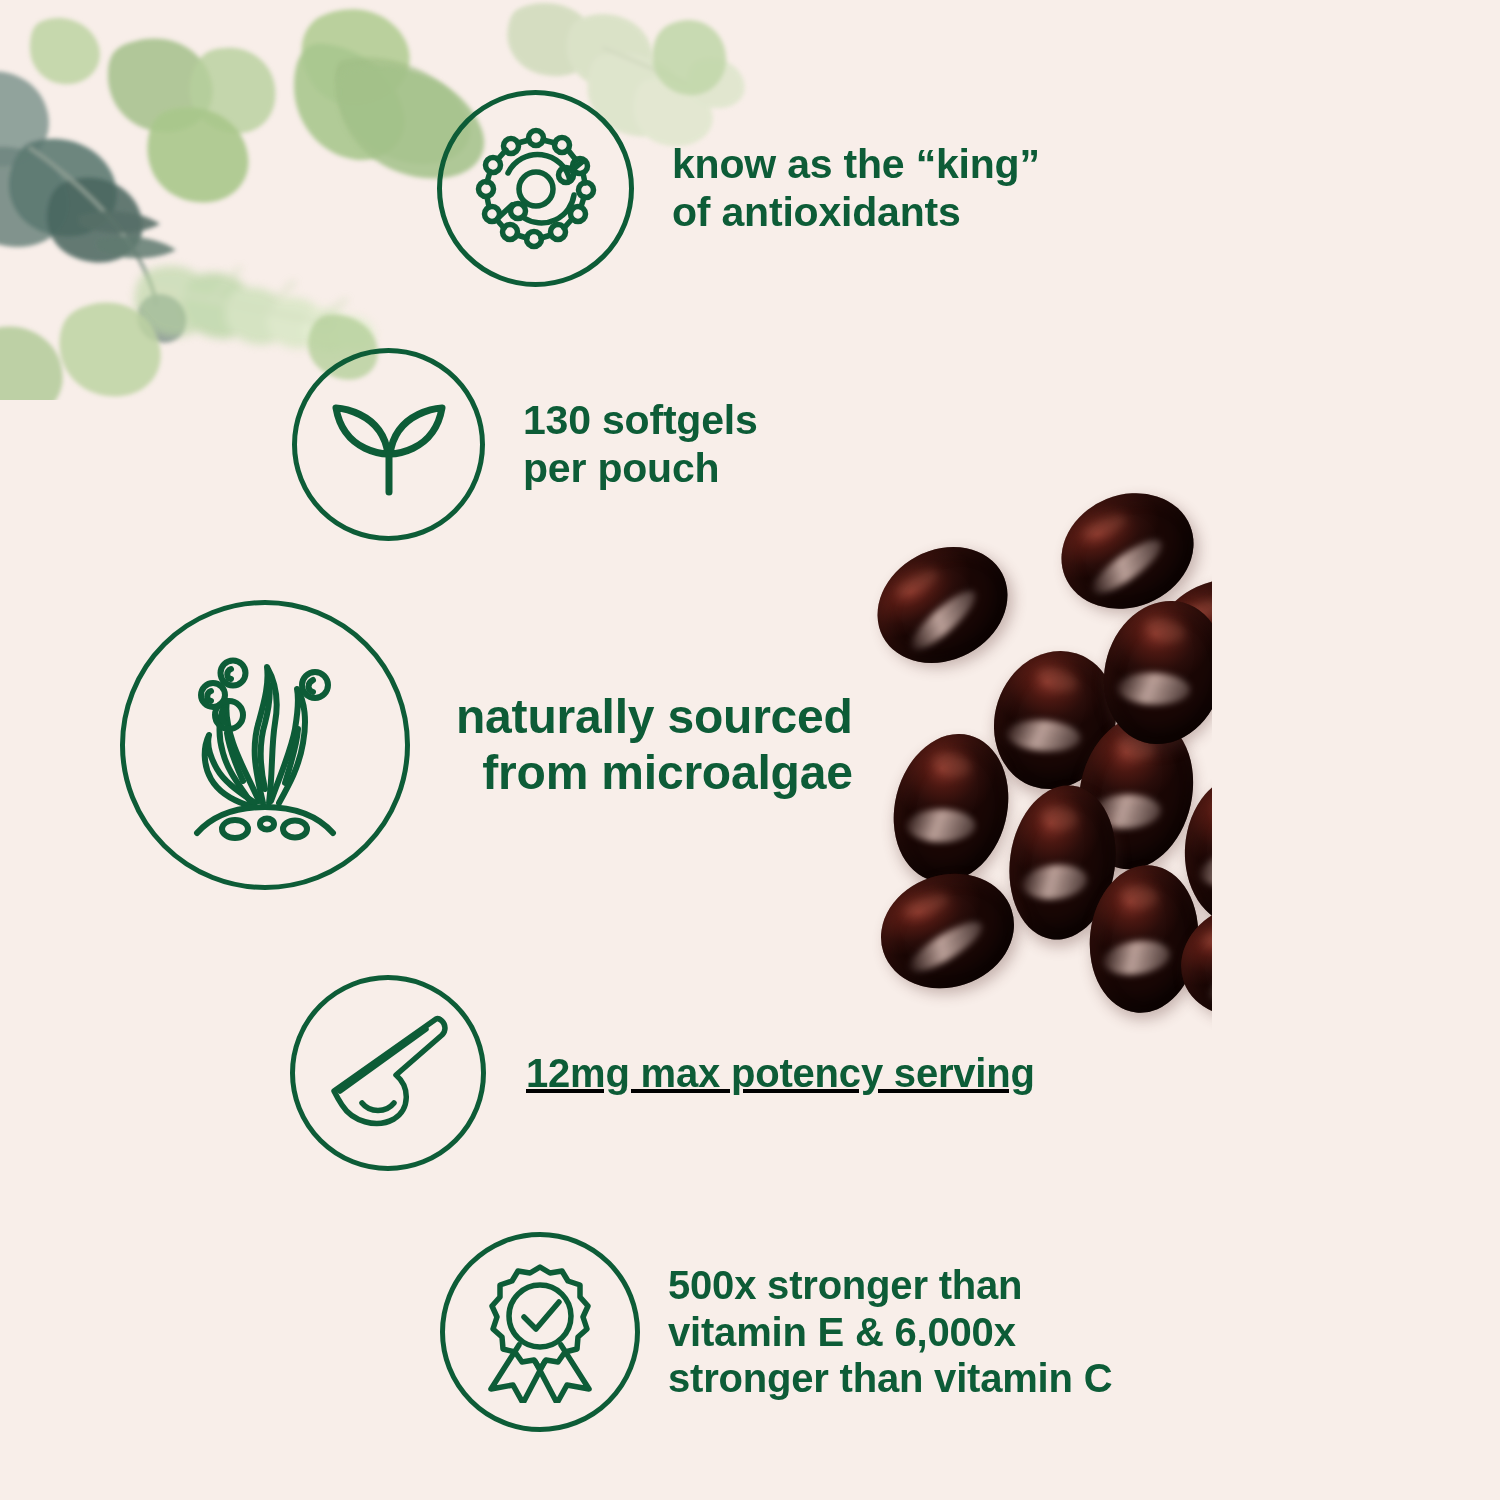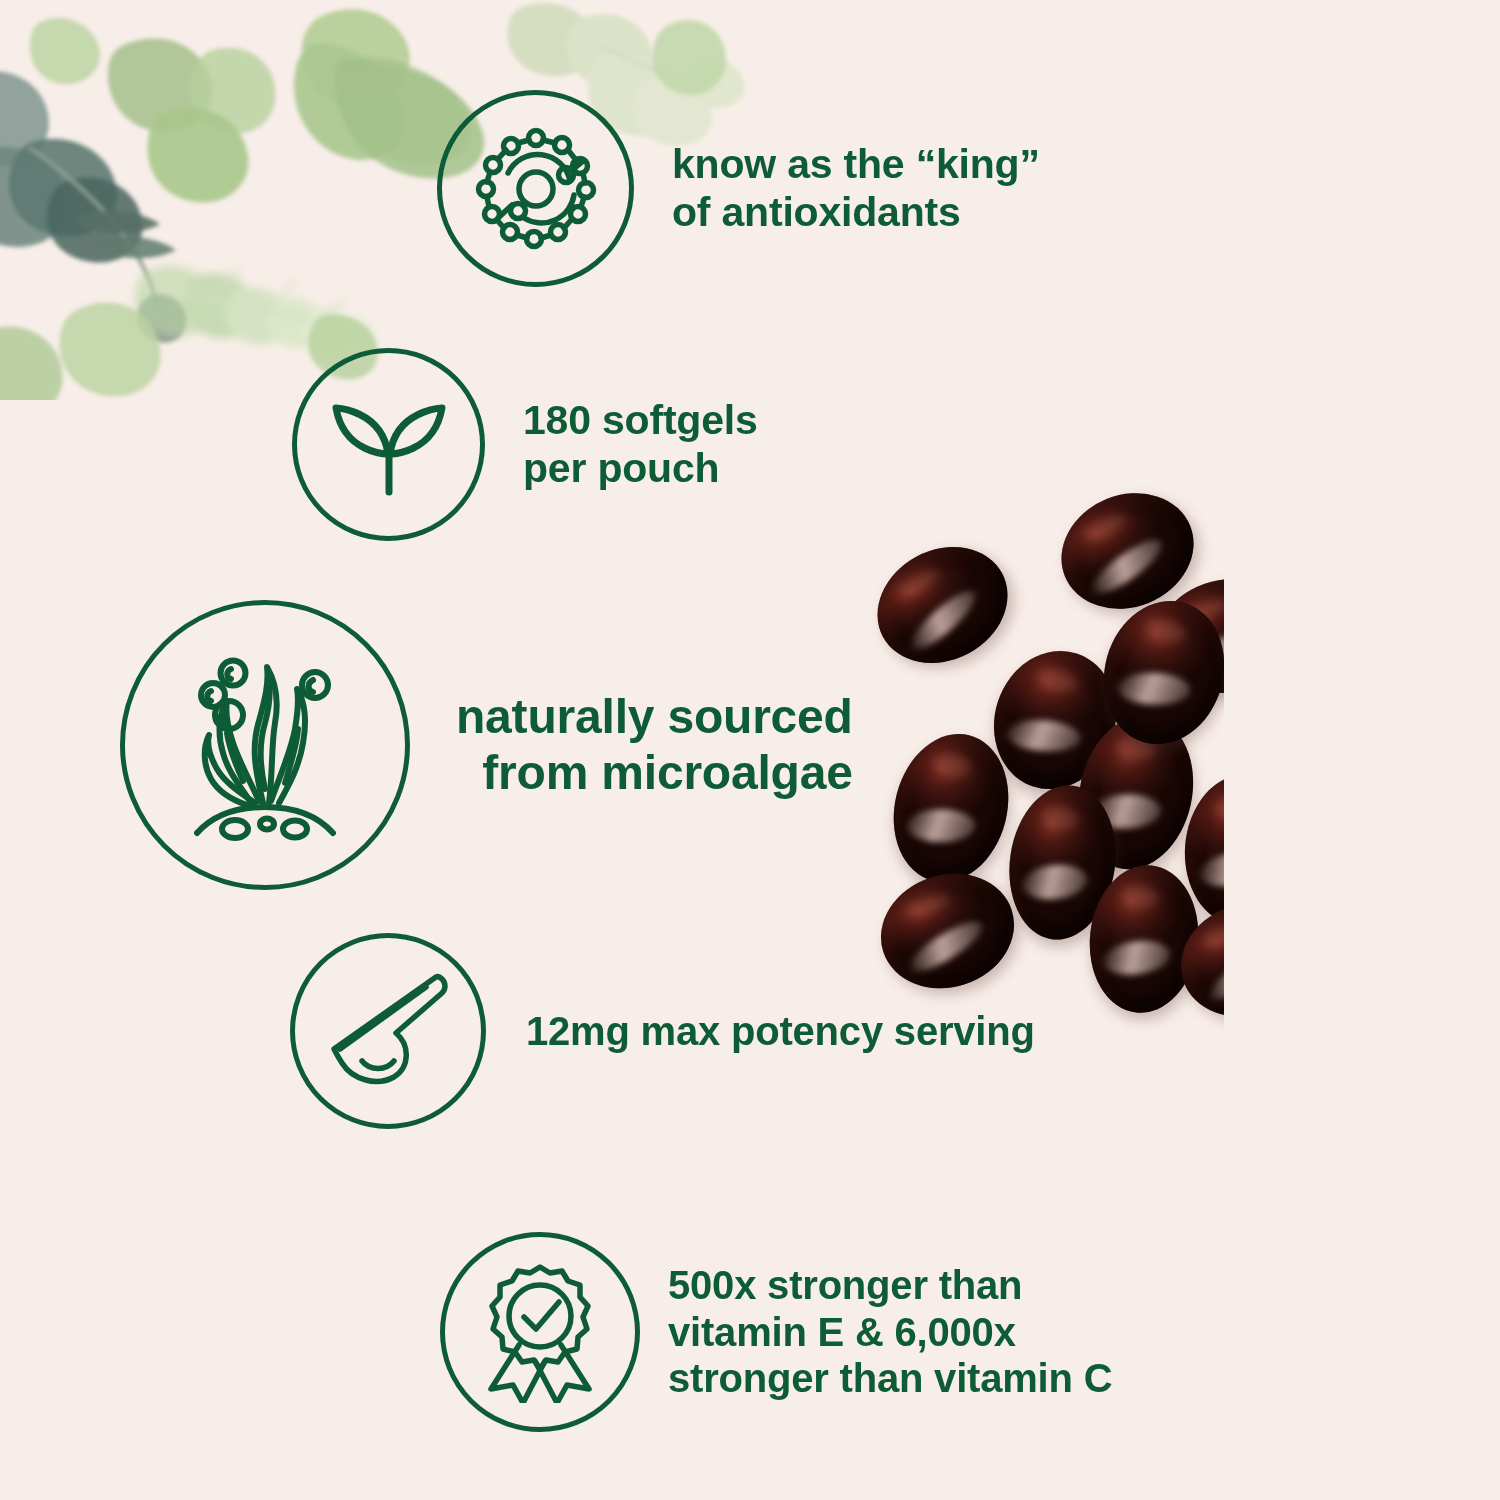--- a/index.html
+++ b/index.html
@@ -12,21 +12,20 @@
     overflow: hidden;
     font-family: "Liberation Sans", sans-serif;
     background: #f8eee9;
   }
   #canvas {
     position: relative;
     width: 1212px;
     height: 1500px;
     background: #f8eee9;
     overflow: hidden;
-    padding-left: 12px;
   }
 
   
   #foliage {
     position: absolute;
     left: 0;
     top: 0;
     width: 760px;
     height: 400px;
     pointer-events: none;
@@ -62,21 +61,21 @@
   #feature-antioxidant .feature-text { font-size: 41px; margin-left: 38px; }
 
   #feature-softgels      { left: 292px;  top: 348px; }
   #feature-softgels .icon-circle { width: 193px; height: 193px; }
   #feature-softgels .feature-text { font-size: 41px; margin-left: 38px; }
 
   #feature-microalgae    { left: 120px;  top: 600px; text-align: right; }
   #feature-microalgae .icon-circle { width: 290px; height: 290px; }
   #feature-microalgae .feature-text { font-size: 48px; margin-left: 46px; }
 
-  #feature-potency       { left: 290px;  top: 933px; }
+  #feature-potency       { left: 290px;  top: 975px; text-decoration: underline; }
   #feature-potency .icon-circle { width: 196px; height: 196px; }
   #feature-potency .feature-text { font-size: 40px; margin-left: 40px; }
 
   #feature-strength      { left: 440px;  top: 1232px; }
   #feature-strength .icon-circle { width: 200px; height: 200px; }
   #feature-strength .feature-text { font-size: 40px; margin-left: 28px; }
 
   
   #softgels {
     position: absolute;
@@ -226,21 +225,21 @@
         <g fill="none" stroke="#0d5c37" stroke-width="7" stroke-linecap="round" stroke-linejoin="round">
 
           <path d="M12 28 C12 28 58 30 64 74 C64 74 20 74 12 28 Z"></path>
 
           <path d="M118 28 C118 28 72 30 66 74 C66 74 110 74 118 28 Z"></path>
 
           <path d="M65 74 L65 112"></path>
         </g>
       </svg>
     </div>
-    <div class="feature-text">180 softgels
+    <div class="feature-text">130 softgels
 per pouch</div>
   </div>
 
   <div class="feature" id="feature-microalgae">
     <div class="icon-circle">
       <svg width="205" height="205" viewBox="0 0 205 205" xmlns="http://www.w3.org/2000/svg">
         <g fill="none" stroke="#0d5c37" stroke-width="6" stroke-linecap="round" stroke-linejoin="round">
 
           <path d="M100 160 C92 126 88 104 96 78 C102 56 106 40 104 24
                    C112 38 116 58 112 80 C108 104 110 128 106 160"></path>

